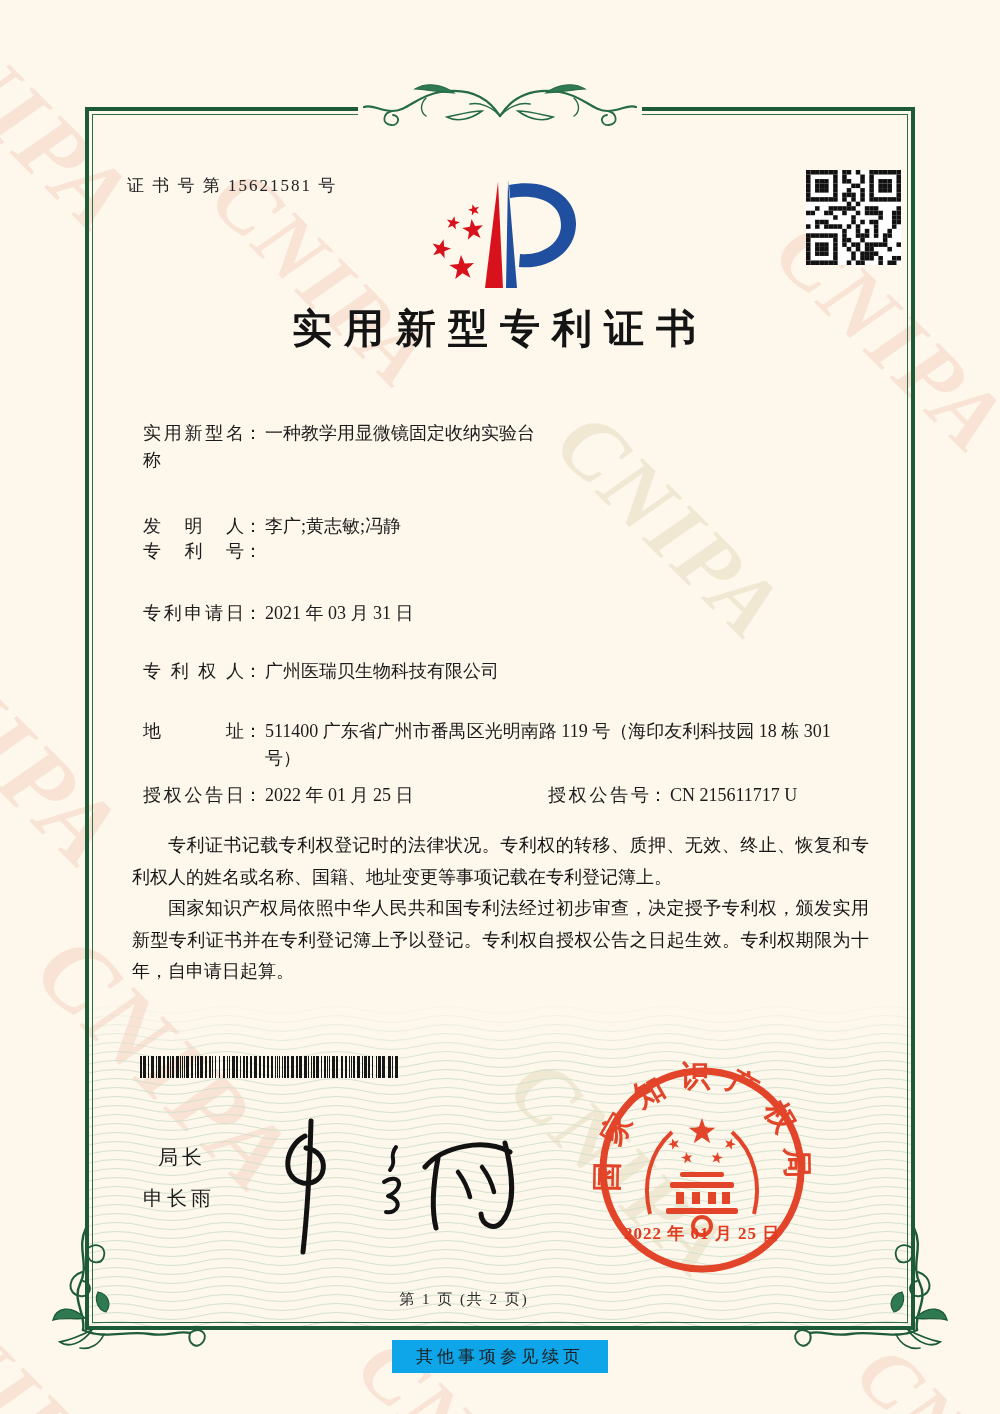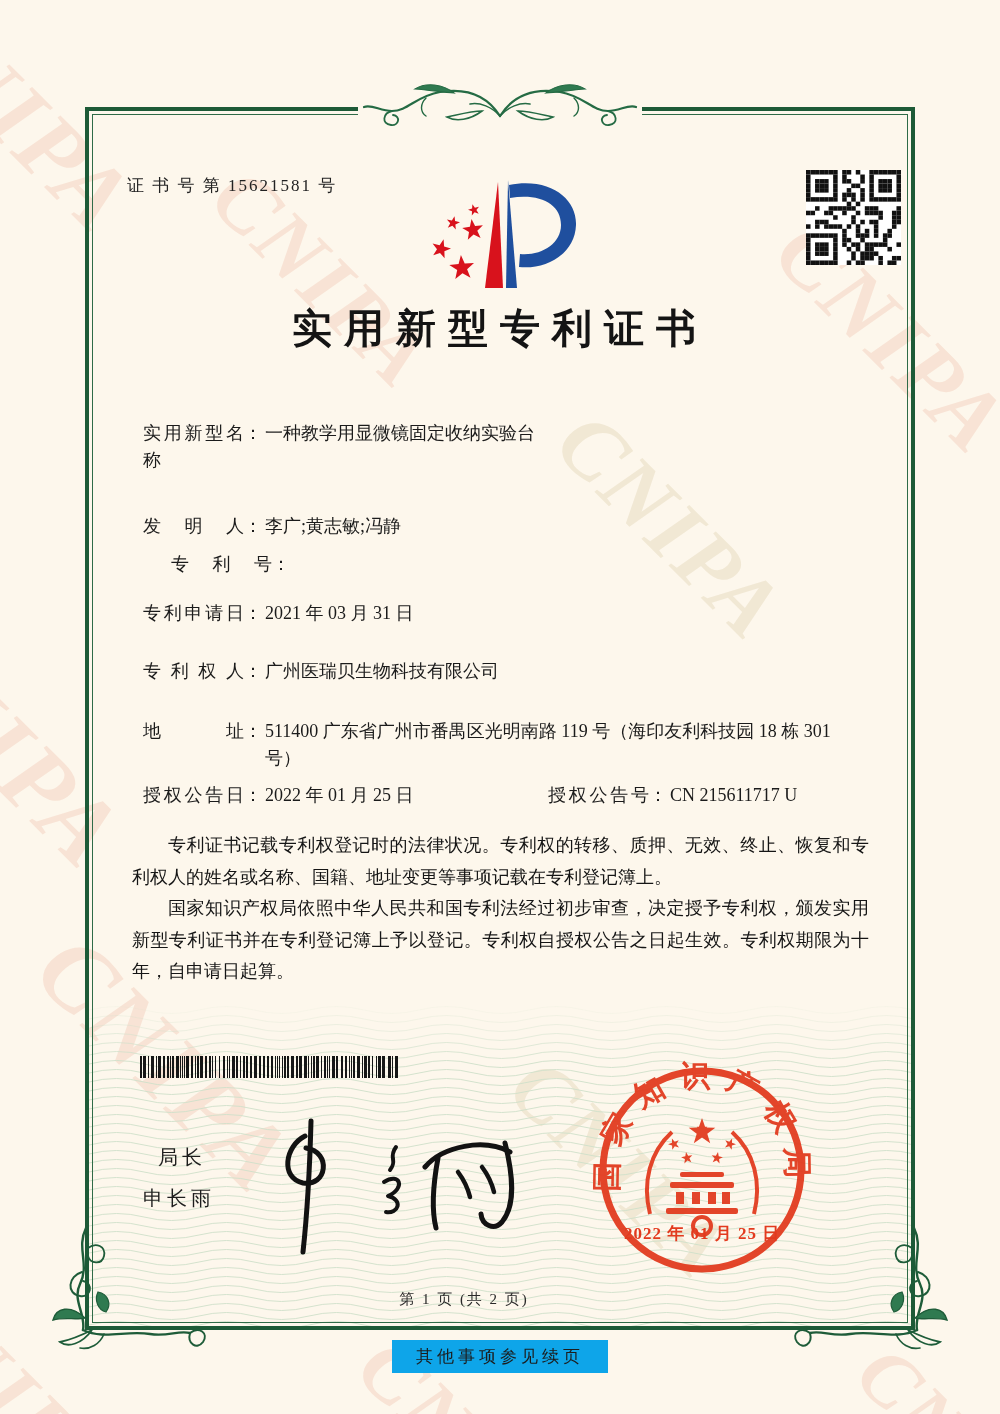--- a/index.html
+++ b/index.html
@@ -394,21 +394,21 @@
   <div class="title">实用新型专利证书</div>
 
   <div class="row" style="top:420px;">
     <span class="flabel">实用新型名称</span><span class="fcolon">：</span>
     <span class="fvalue">一种教学用显微镜固定收纳实验台</span>
   </div>
   <div class="row" style="top:481px;margin-top:32px;">
     <span class="flabel">发明人</span><span class="fcolon">：</span>
     <span class="fvalue">李广;黄志敏;冯静</span>
   </div>
-  <div class="row" style="top:551px;margin-left:28px;">
+  <div class="row" style="top:538px;">
     <span class="flabel">专利号</span><span class="fcolon">：</span>
   </div>
   <div class="row" style="top:600px;">
     <span class="flabel">专利申请日</span><span class="fcolon">：</span>
     <span class="fvalue">2021 年 03 月 31 日</span>
   </div>
   <div class="row" style="top:658px;">
     <span class="flabel">专利权人</span><span class="fcolon">：</span>
     <span class="fvalue">广州医瑞贝生物科技有限公司</span>
   </div>

